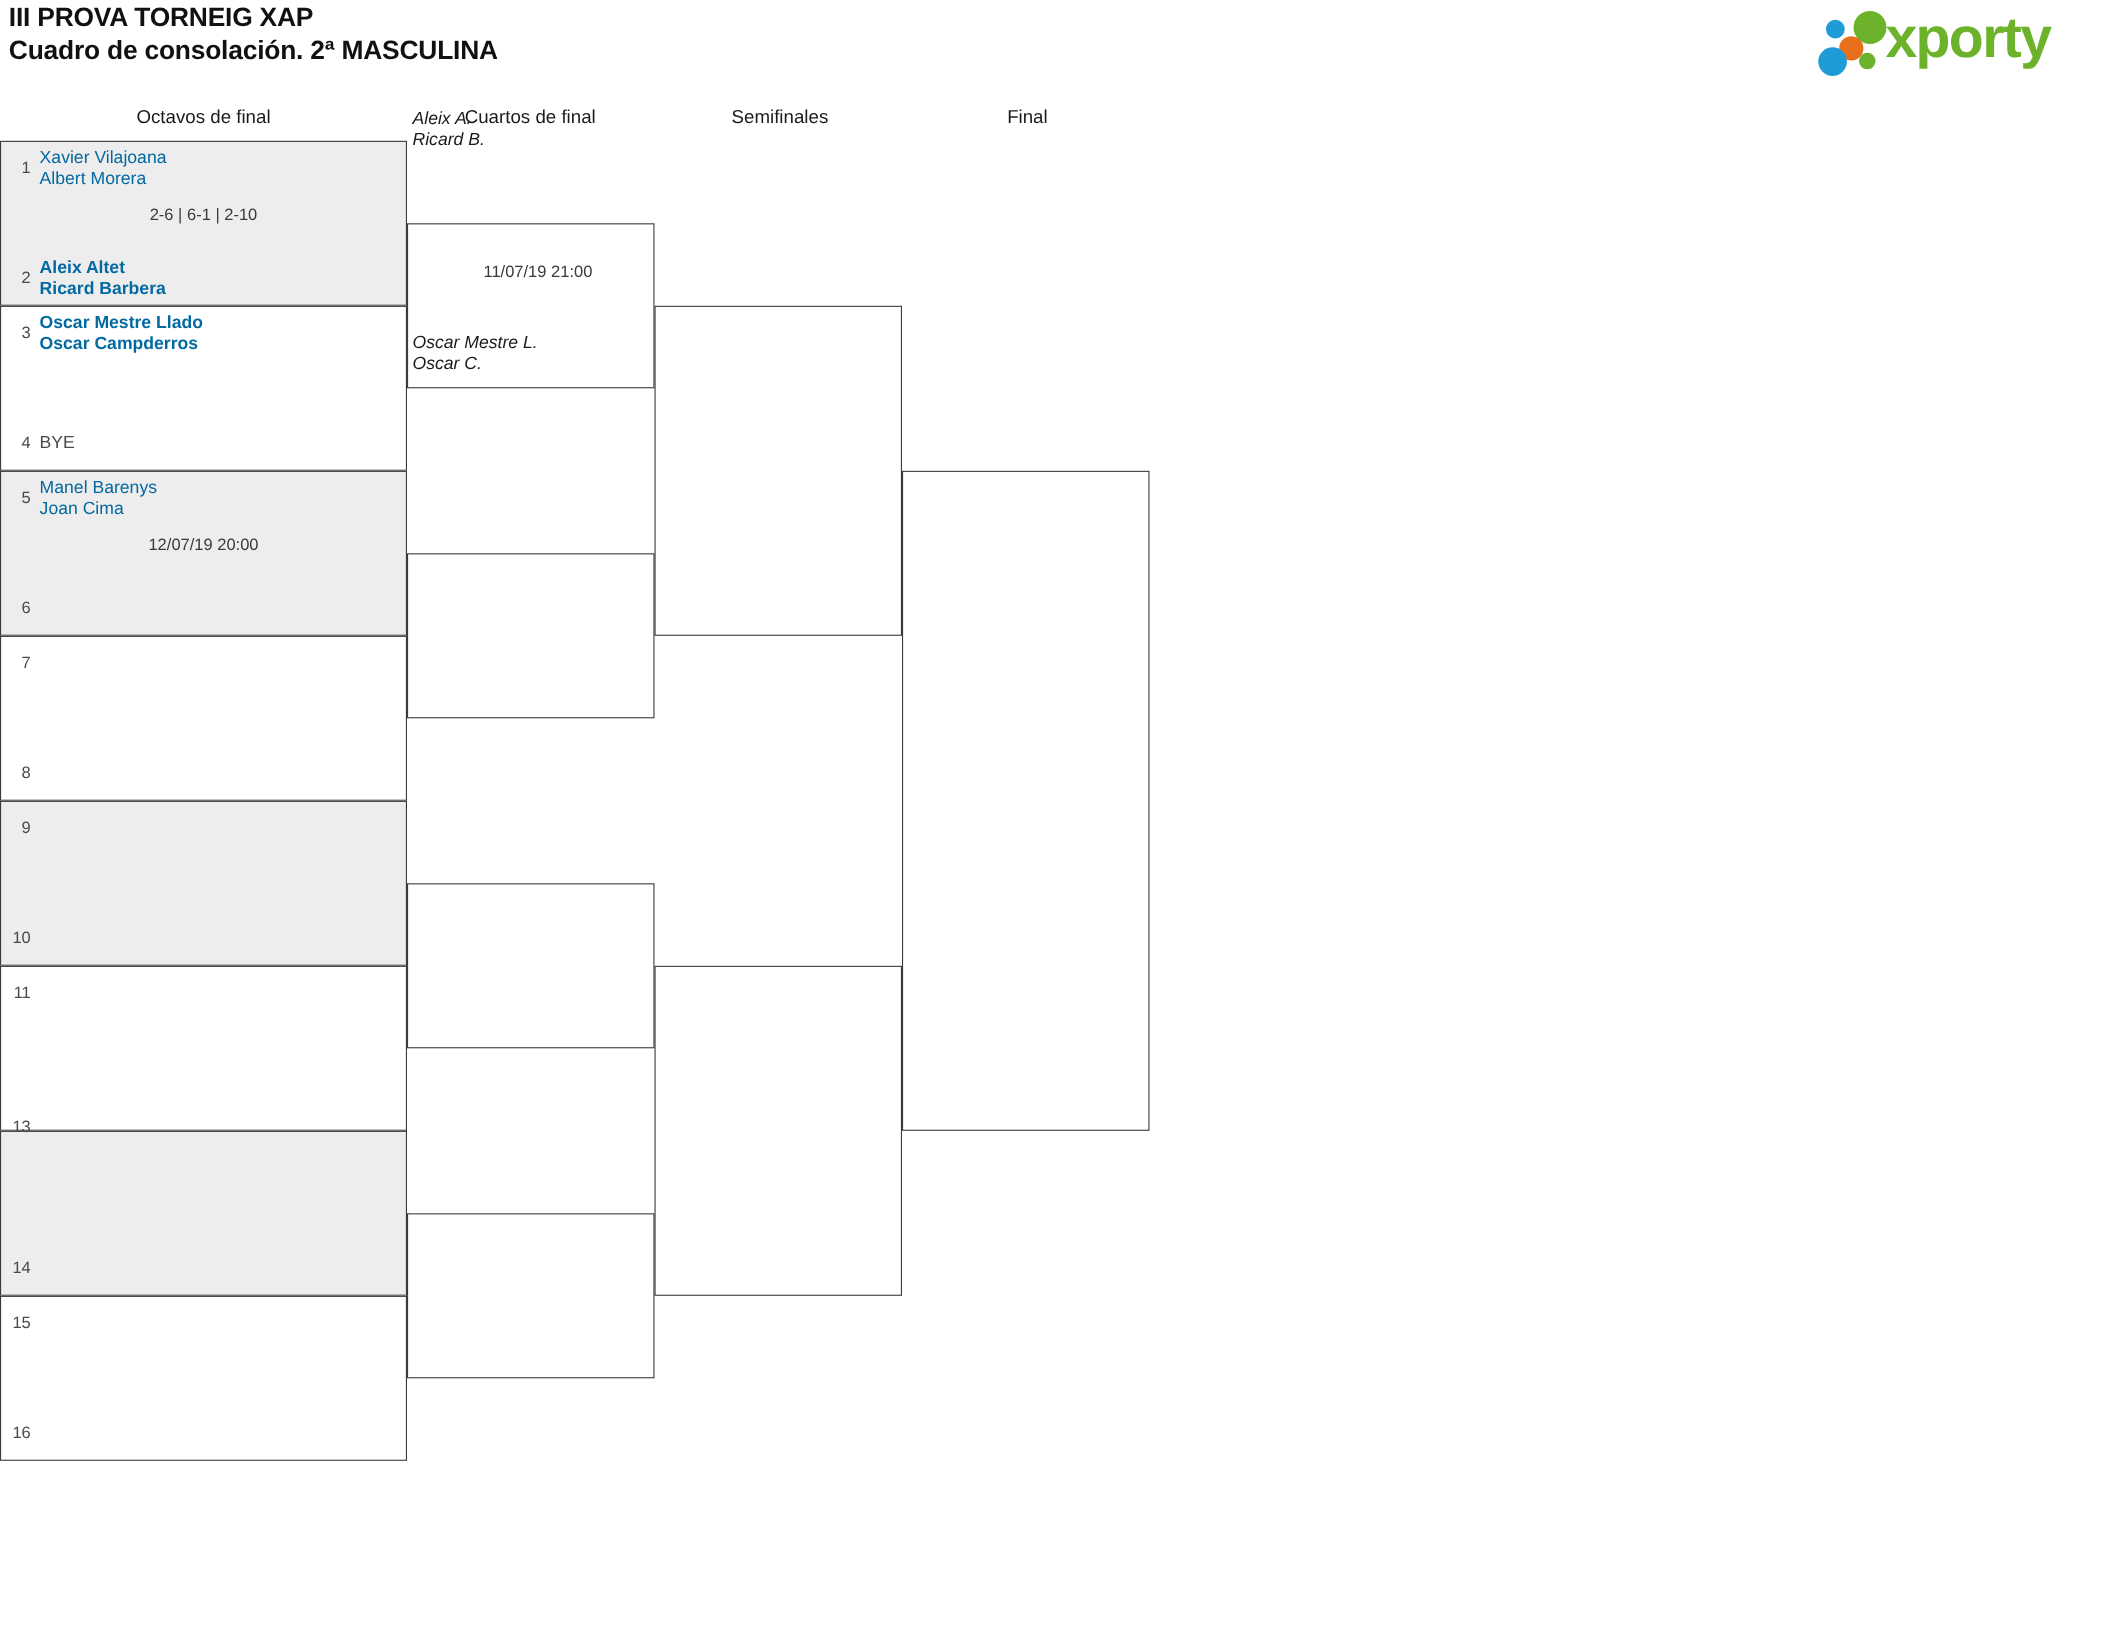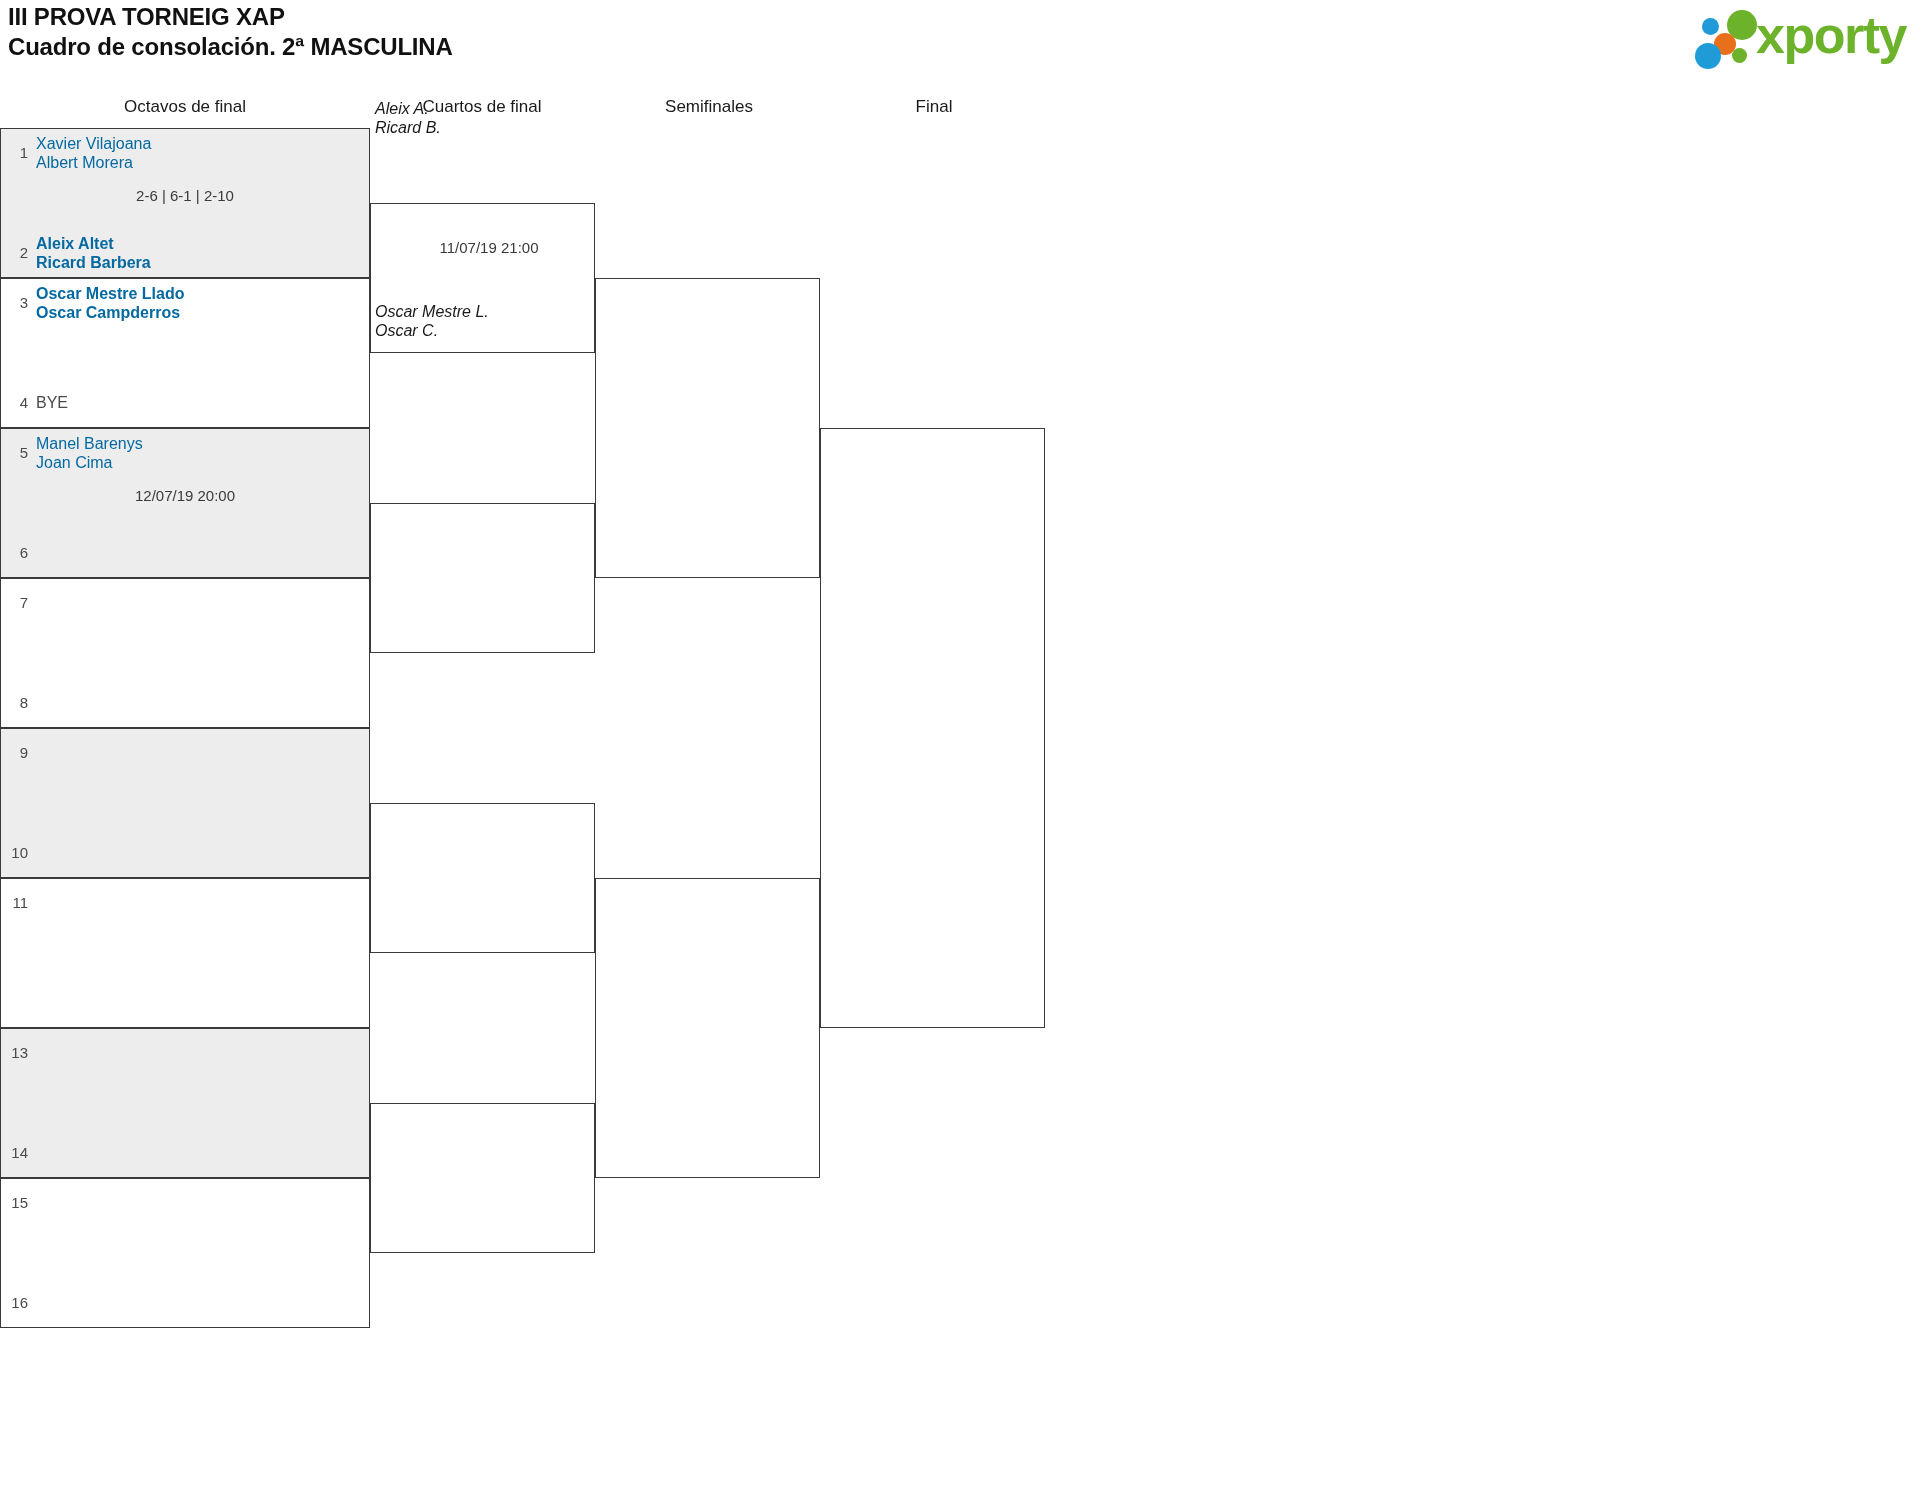--- a/index.html
+++ b/index.html
@@ -28,21 +28,21 @@
     font-weight: bold;
     line-height: 30px;
     color: #111111;
     letter-spacing: -0.2px;
     white-space: nowrap;
   }
 
   
   #brand-logo {
     position: absolute;
-    left: 1694px;
+    left: 1652px;
     top: 6px;
     width: 218px;
     height: 58px;
   }
   .logo-dot { position: absolute; border-radius: 50%; }
   .dot-blue-sm  { left: 8px;  top: 12px; width: 17px; height: 17px; background: #1f9bd8; }
   .dot-green-lg { left: 33px; top: 4px;  width: 30px; height: 30px; background: #6cb32b; }
   .dot-orange   { left: 20px; top: 27px; width: 22px; height: 22px; background: #e8701a; }
   .dot-blue-lg  { left: 1px;  top: 37px; width: 26px; height: 26px; background: #1f9bd8; }
   .dot-green-sm { left: 38px; top: 42px; width: 15px; height: 15px; background: #6cb32b; }
@@ -245,21 +245,21 @@
     <div class="seed-slot" style="top: 832px;">
       <div class="seed-num">10</div>
       <div class="seed-names"></div>
     </div>
     <div class="r1-match" style="top: 878px; height: 150px;"></div>
     <div class="seed-slot" style="top: 882px;">
       <div class="seed-num">11</div>
       <div class="seed-names"></div>
     </div>
     <div class="r1-match shaded" style="top: 1028px; height: 150px;"></div>
-    <div class="seed-slot" style="top: 1032px; gap: 10px;">
+    <div class="seed-slot" style="top: 1004px; gap: 10px;">
       <div class="seed-num">13</div>
       <div class="seed-names"></div>
     </div>
     <div class="seed-slot" style="top: 1132px; justify-content: space-between;">
       <div class="seed-num">14</div>
       <div class="seed-names"></div>
     </div>
     <div class="r1-match" style="top: 1178px; height: 150px;"></div>
     <div class="seed-slot" style="top: 1182px;">
       <div class="seed-num">15</div>

